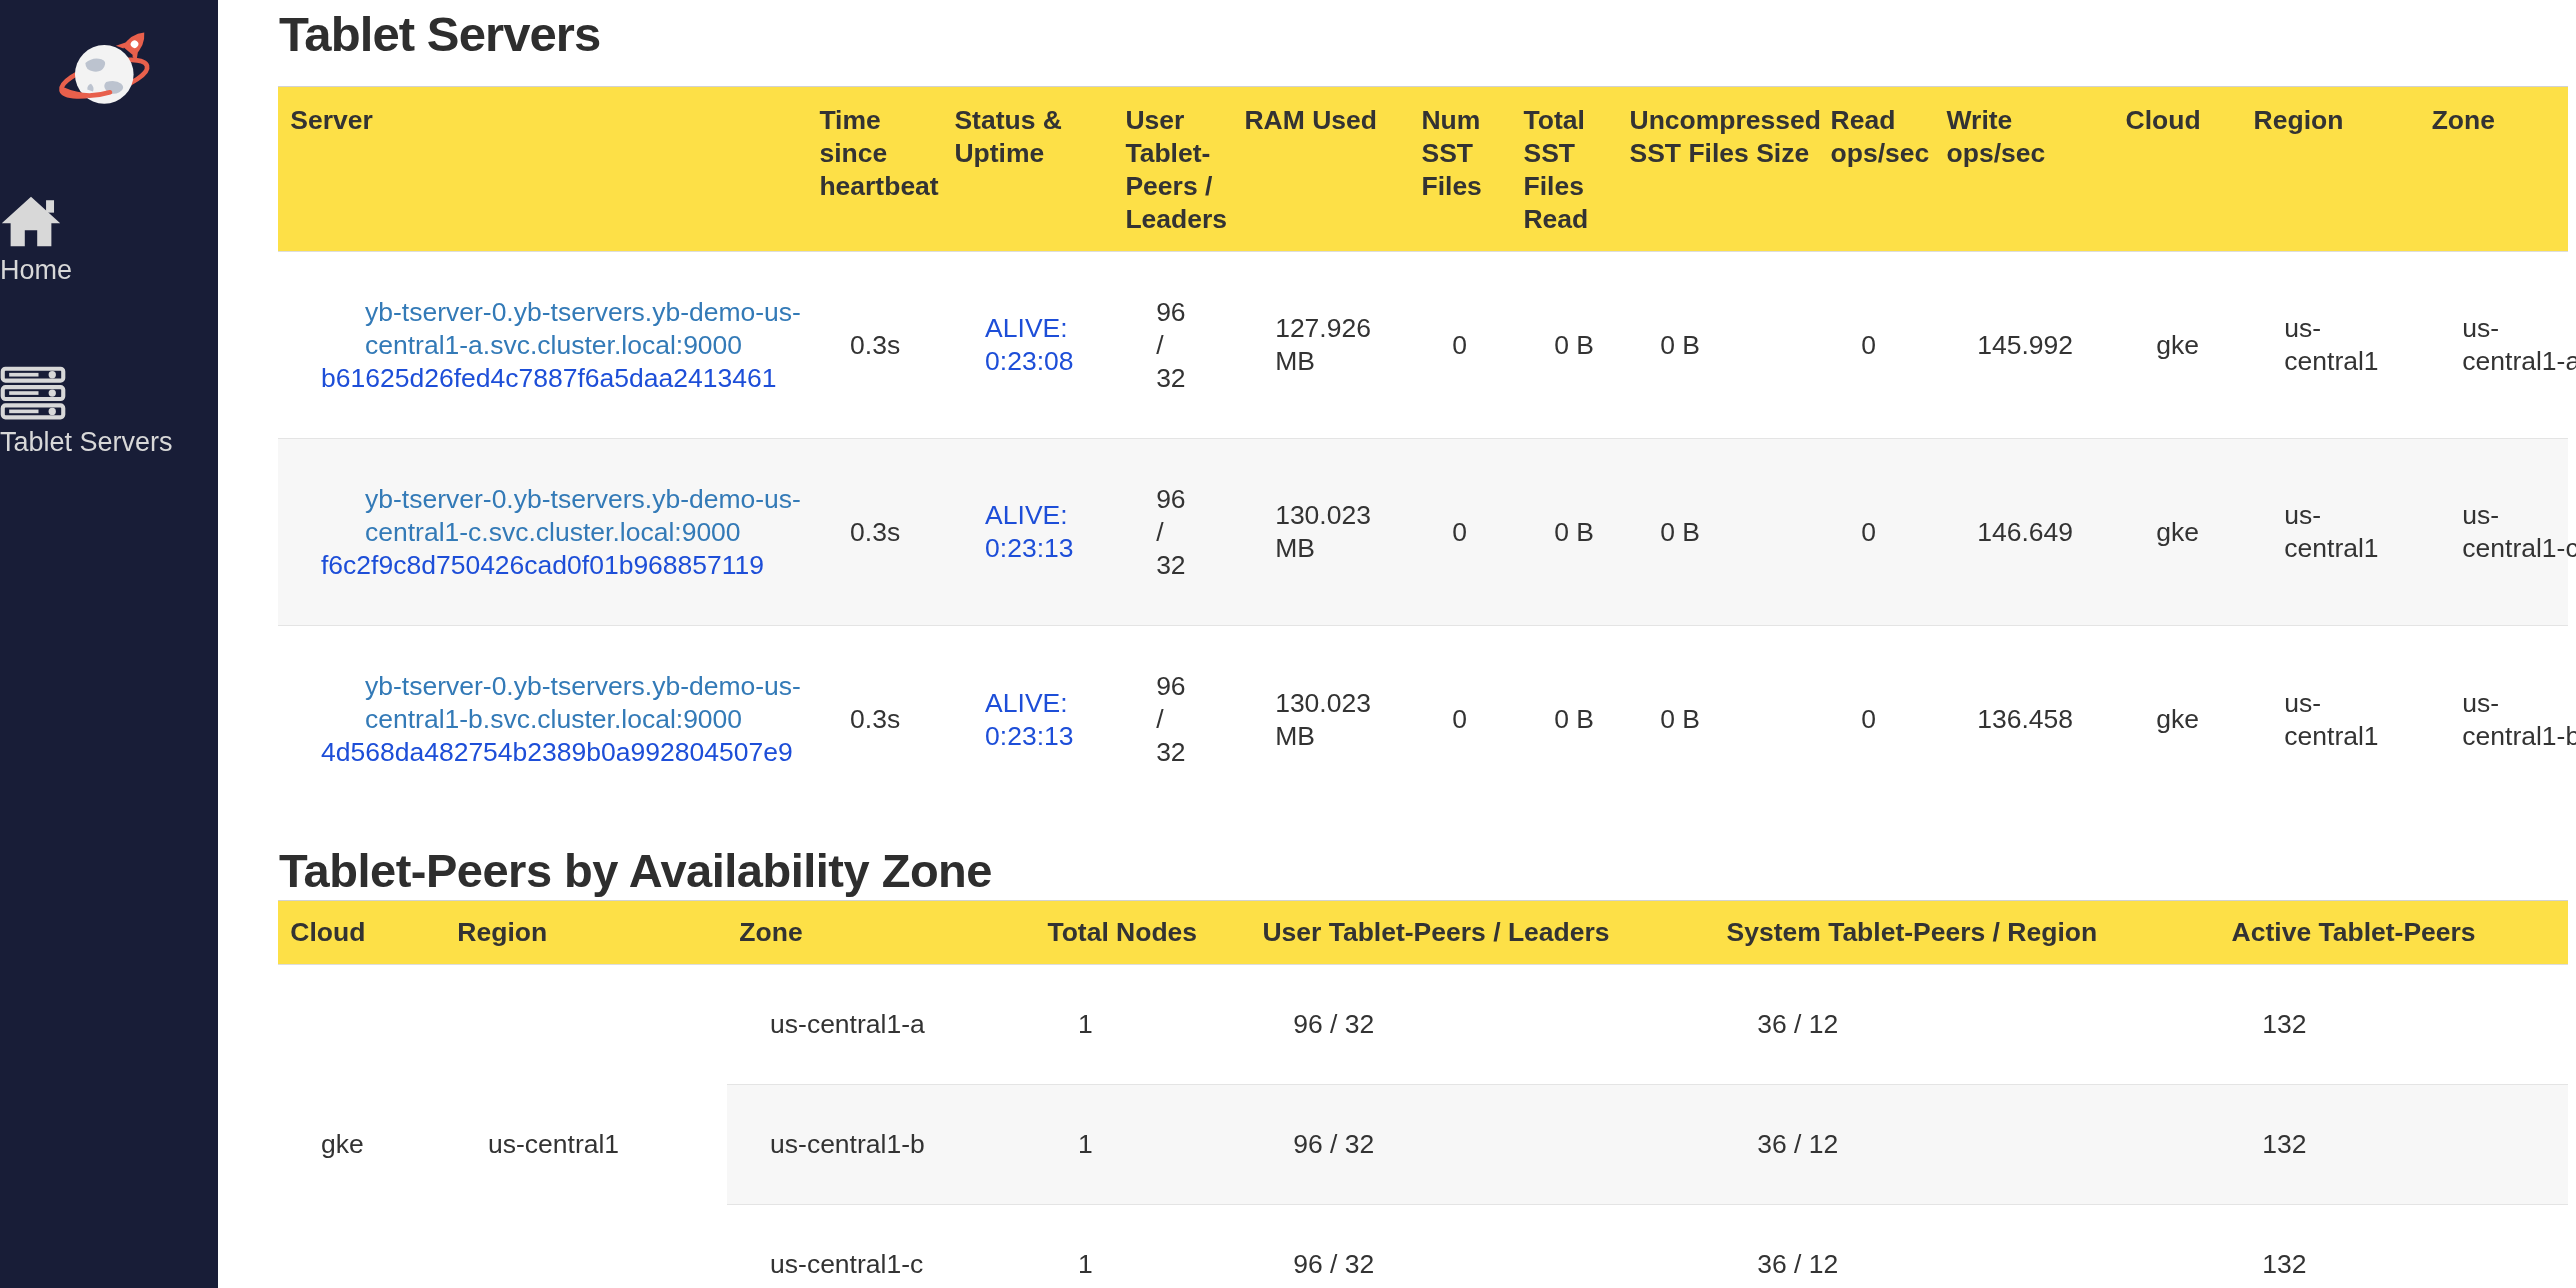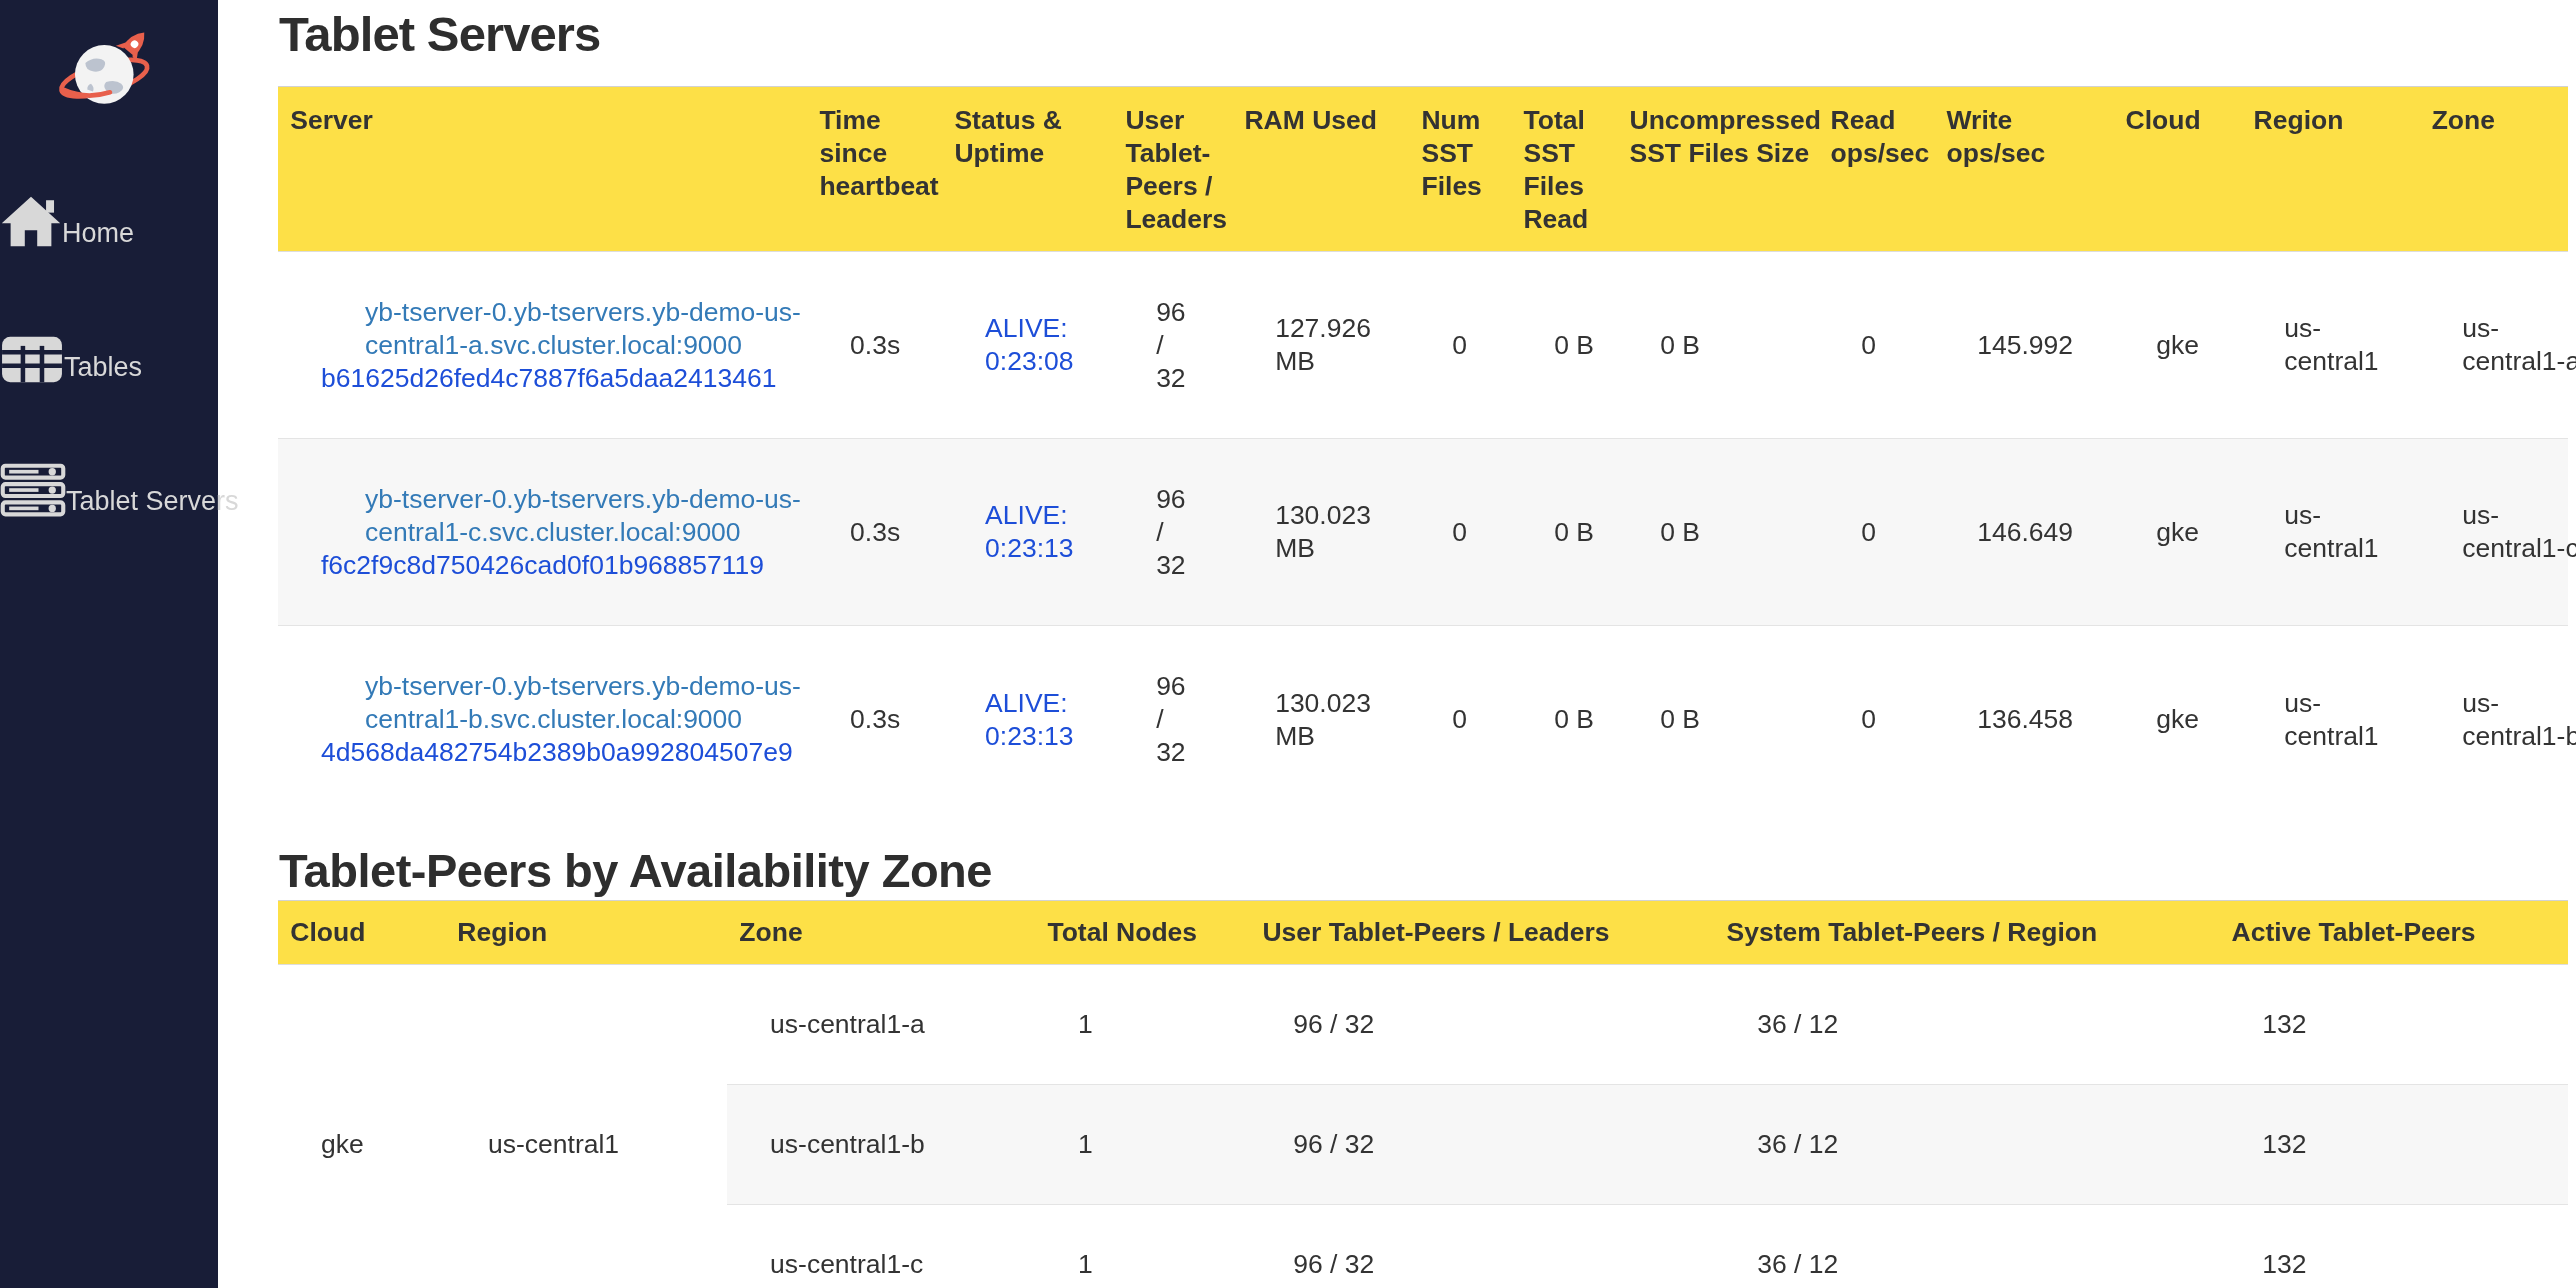--- a/index.html
+++ b/index.html
@@ -6,21 +6,21 @@
   body{
     width:2576px;height:1289px;overflow:hidden;background:#ffffff;
     font-family:"Liberation Sans","DejaVu Sans",sans-serif;color:#333;
   }
   .app{display:flex;width:2576px;height:1289px;}
 
   
   .sidebar{width:218px;min-width:218px;background:#181d37;color:#d8d8d8;display:flex;flex-direction:column;align-items:center;}
   .logo{margin-top:26.5px;width:104px;height:91px;}
   .nav{margin-top:72px;display:flex;flex-direction:column;align-items:center;width:100%;}
-  .nav-item{display:flex;flex-direction:row;align-items:flex-end;width:100%;margin-bottom:74px;cursor:pointer;text-decoration:none;color:#d8d8d8;}
+  .nav-item{display:flex;flex-direction:column;align-items:flex-start;width:100%;margin-bottom:74px;cursor:pointer;text-decoration:none;color:#d8d8d8;}
   .nav-item .nicon{height:60px;display:flex;align-items:flex-end;justify-content:center;}
   .nav-item .nlabel{font-size:27px;line-height:34px;margin-top:3.8px;white-space:nowrap;}
 
   
   .content{flex:1;padding:0 7.6px 0 60px;box-sizing:border-box;}
   h1.page-title{font-size:49px;font-weight:700;color:#2e2e2e;margin:5.7px 0 24.6px 0.9px;letter-spacing:-0.9px;}
   h2.section-title{font-size:47px;font-weight:700;color:#2e2e2e;margin:30px 0 0 0.9px;letter-spacing:-0.5px;height:57px;}
 
   table{border-collapse:collapse;width:100%;table-layout:fixed;font-size:26.5px;line-height:33px;}
   thead th{
@@ -72,34 +72,20 @@
       <a class="nav-item">
         <span class="nicon">
           <svg width="62" height="57" viewBox="0 0 70 64">
             <path d="M35 4 L68 34 L58 34 L58 60 L42 60 L42 42 L28 42 L28 60 L12 60 L12 34 L2 34 Z" fill="#d8d8d8"></path>
             <rect x="52" y="8" width="9" height="14" fill="#d8d8d8"></rect>
           </svg>
         </span>
         <span class="nlabel">Home</span>
       </a>
 
-      <a class="nav-item">
-        <span class="nicon">
-          <svg width="64" height="49" viewBox="0 0 70 54">
-            <rect x="2" y="2" width="66" height="50" rx="9" fill="#d8d8d8"></rect>
-            <g stroke="#181d37" stroke-width="5">
-              <line x1="2" y1="19" x2="68" y2="19"></line>
-              <line x1="2" y1="34" x2="68" y2="34"></line>
-              <line x1="25" y1="12" x2="25" y2="52"></line>
-              <line x1="46" y1="12" x2="46" y2="52"></line>
-            </g>
-          </svg>
-        </span>
-        <span class="nlabel">Tables</span>
-      </a>
 
       <a class="nav-item">
         <span class="nicon">
           <svg width="66" height="55" viewBox="0 0 72 60">
             <g fill="none" stroke="#d8d8d8" stroke-width="4.5">
               <rect x="3" y="3" width="66" height="13" rx="3"></rect>
               <rect x="3" y="23" width="66" height="13" rx="3"></rect>
               <rect x="3" y="43" width="66" height="13" rx="3"></rect>
             </g>
             <g stroke="#d8d8d8" stroke-width="4">

